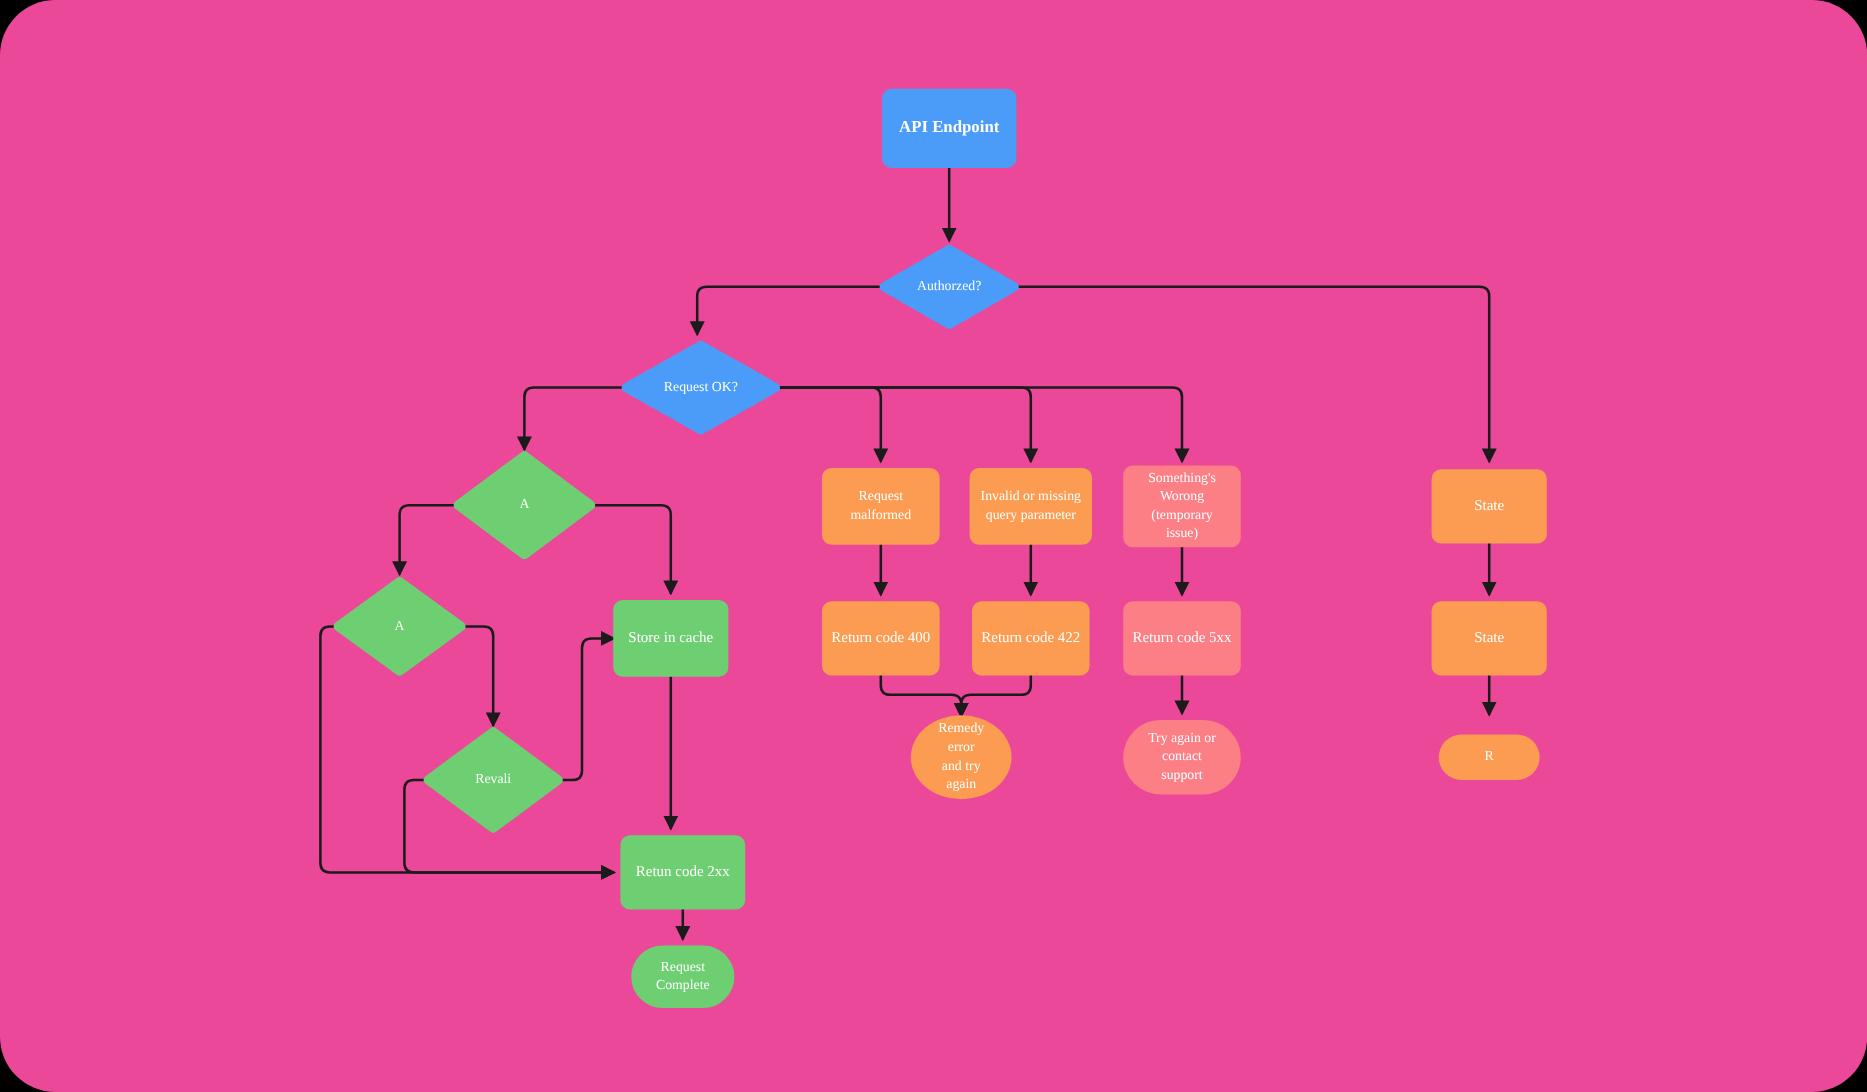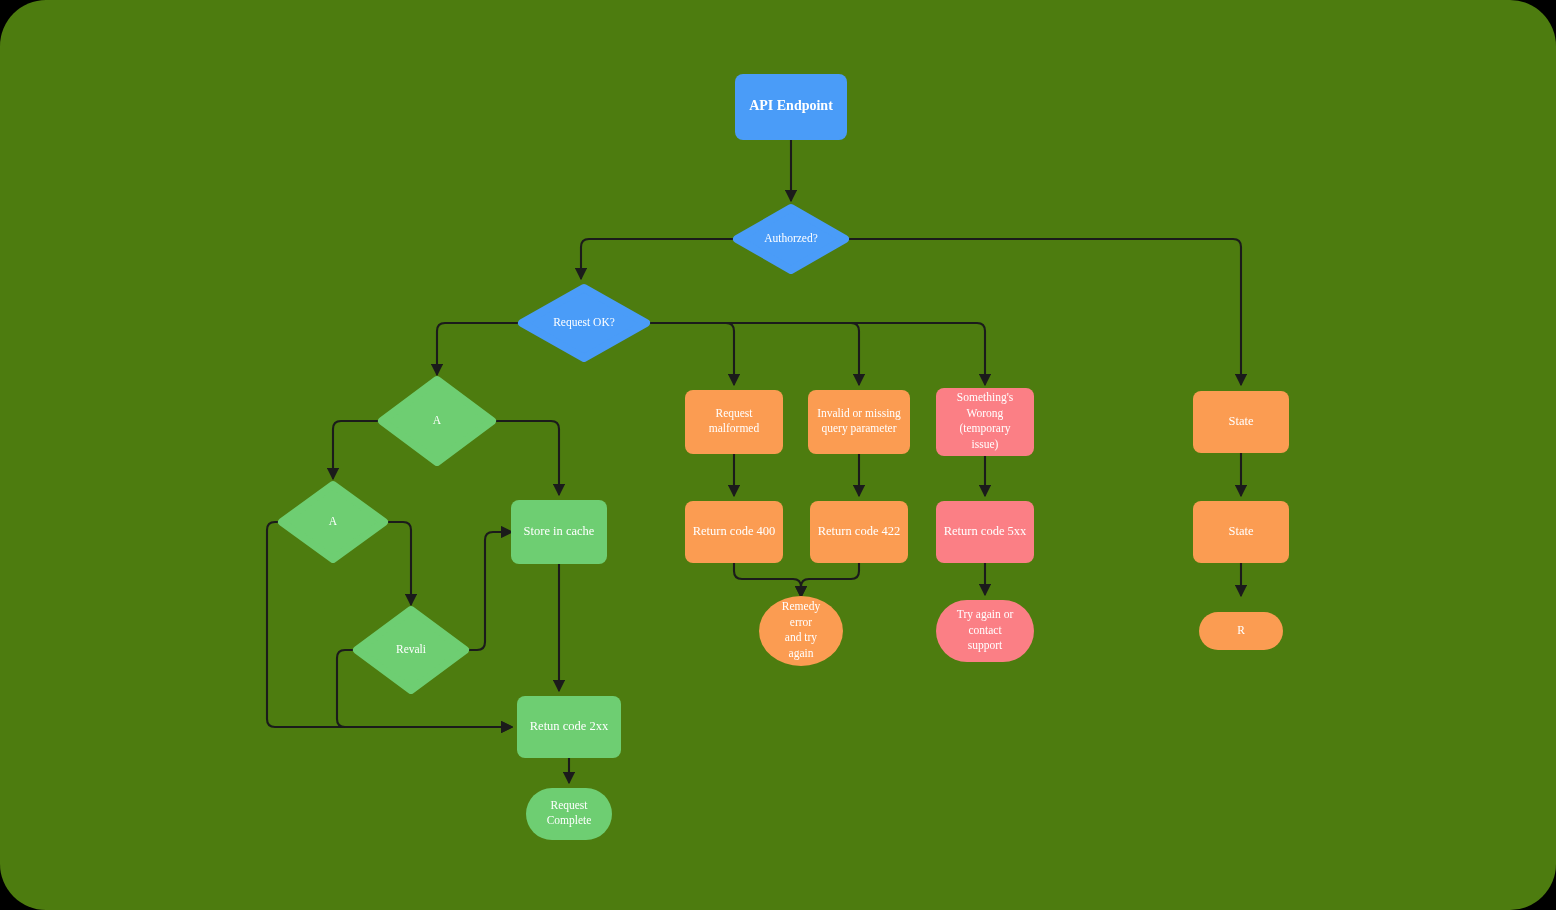--- a/index.html
+++ b/index.html
@@ -1,19 +1,19 @@
 <!DOCTYPE html>
 <html><head>
 <meta charset="utf-8">
 <style>
   html,body{margin:0;padding:0;background:#000;}
   body{width:1556px;height:910px;overflow:hidden;
        font-family:"Liberation Serif","DejaVu Serif",serif;}
   #canvas{position:absolute;left:0;top:0;width:1556px;height:910px;
-          background:#4d7c0f;border-radius:46px;overflow:hidden;}
+          background:#ec4899;border-radius:46px;overflow:hidden;}
   svg#flow{position:absolute;left:0;top:0;width:1556px;height:910px;display:block;}
   .nodeLabel{fill:#ffffff;text-anchor:middle;dominant-baseline:middle;
              font-family:"Liberation Serif","DejaVu Serif",serif;}
   .lbl-sm{font-size:11.5px;}
   .lbl-md{font-size:12.5px;}
   .lbl-title{font-size:14px;font-weight:bold;}
   .edge{fill:none;stroke:#1b1b1b;stroke-width:2.1px;stroke-linecap:round;stroke-linejoin:round;}
 </style>
 </head>
 <body>

